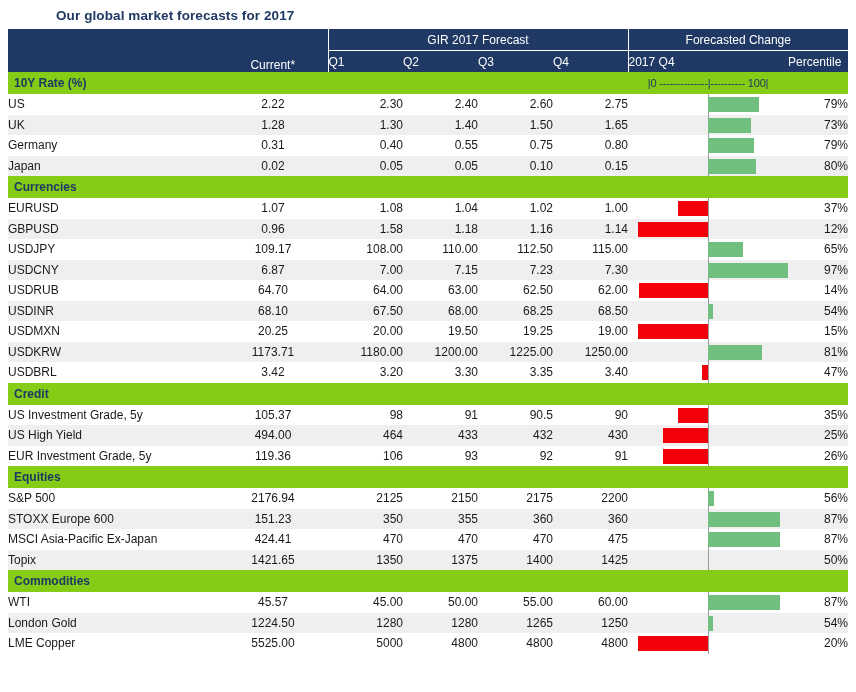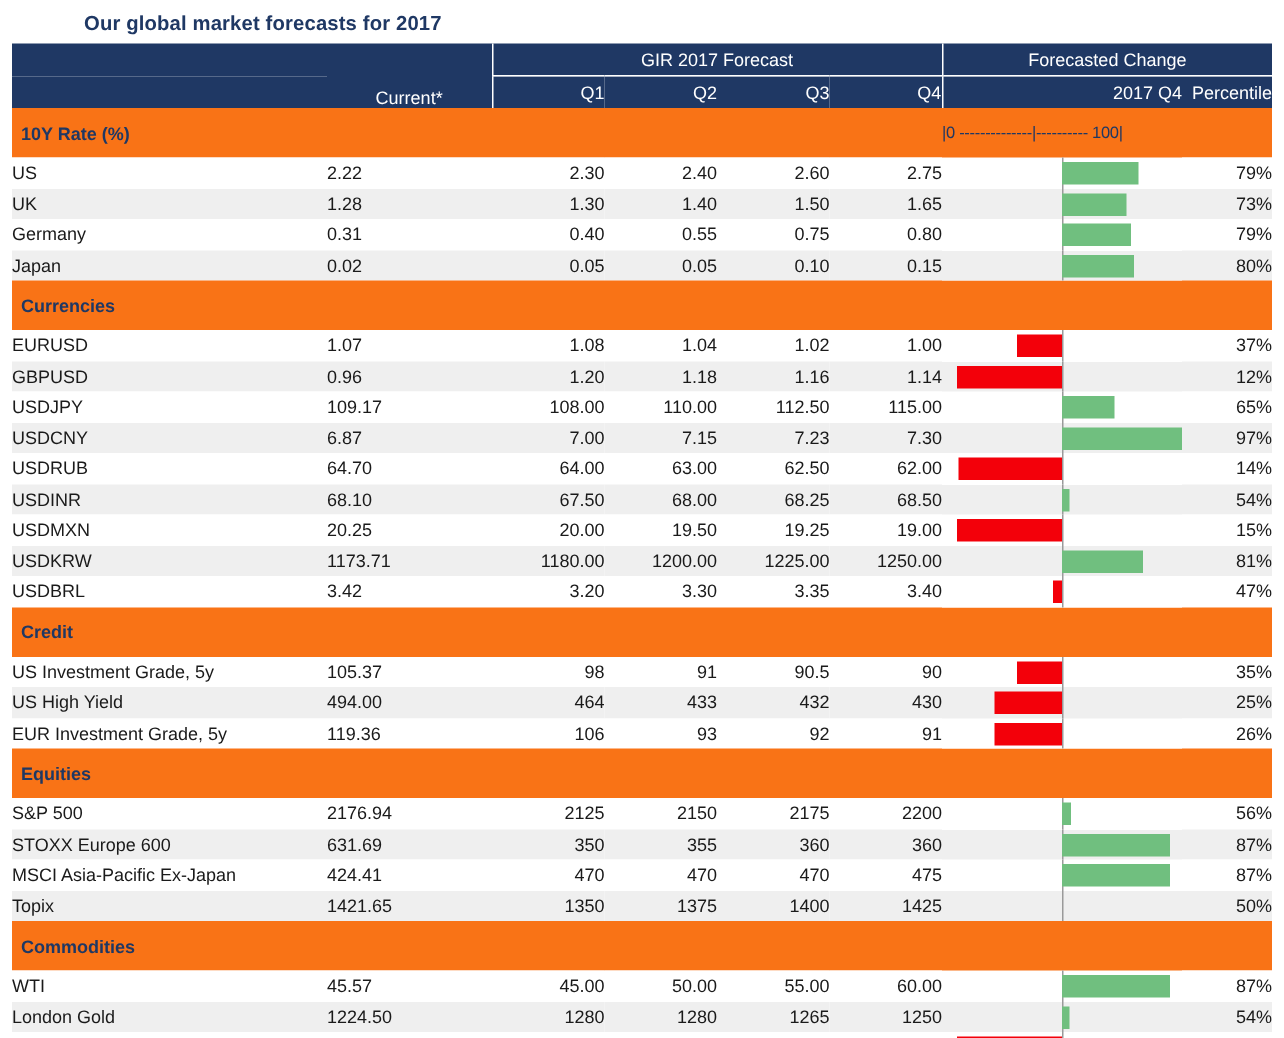--- a/index.html
+++ b/index.html
@@ -58,39 +58,39 @@
   }
   .grp-underline {
     border-bottom: 1px solid #ffffff;
     text-align: center;
   }
   .hdr-sub th {
     background: #1f3864;
     color: #ffffff;
     font-size: 12px;
     height: 21px;
-    text-align: right;
+    text-align: left;
     font-weight: bold;
     vertical-align: middle;
   }
   .sep-left { border-left: 1px solid #ffffff; }
   .sep-right { border-right: 1px solid #ffffff; }
 
   
   tr.section td {
-    background: #f97316;
+    background: #84cc16;
     color: #1f3864;
     font-weight: bold;
     font-size: 12px;
-    height: 33px;
+    height: 22px;
     padding-left: 6px;
   }
   tr.section td.scale {
     padding-left: 0;
-    text-align: left;
+    text-align: center;
     font-weight: normal;
     color: #1f3864;
     font-size: 11px;
     letter-spacing: -0.2px;
   }
   
   tr.data td {
     height: 20.5px;
     font-size: 12px;
     color: #1a1a1a;
@@ -100,21 +100,21 @@
   td.label {
     padding-left: 52px;
     text-align: left;
     white-space: nowrap;
   }
   td.num {
     text-align: right;
     padding-right: 18px;
   }
   td.cur {
-    text-align: left;
+    text-align: center;
     padding-right: 22px;
   }
   td.pct {
     text-align: right;
     padding-right: 8px;
   }
   td.barcell {
     padding: 0;
     position: relative;
   }
@@ -269,21 +269,21 @@
             <div class="bar-wrap">
               <div class="zero-line"></div>
               <div class="bar neg" style="width: 19%; left: 31%;"></div>
             </div>
           </td>
           <td class="pct">37%</td>
         </tr>
         <tr class="data alt">
           <td class="label">GBPUSD</td>
           <td class="cur">0.96</td>
-          <td class="num">1.20</td>
+          <td class="num">1.58</td>
           <td class="num">1.18</td>
           <td class="num">1.16</td>
           <td class="num">1.14</td>
           <td class="barcell">
             <div class="bar-wrap">
               <div class="zero-line"></div>
               <div class="bar neg" style="width: 44%; left: 6%;"></div>
             </div>
           </td>
           <td class="pct">12%</td>
@@ -460,21 +460,21 @@
           <td class="barcell">
             <div class="bar-wrap">
               <div class="zero-line"></div>
               <div class="bar pos" style="width: 4%;"></div>
             </div>
           </td>
           <td class="pct">56%</td>
         </tr>
         <tr class="data alt">
           <td class="label">STOXX Europe 600</td>
-          <td class="cur">631.69</td>
+          <td class="cur">151.23</td>
           <td class="num">350</td>
           <td class="num">355</td>
           <td class="num">360</td>
           <td class="num">360</td>
           <td class="barcell">
             <div class="bar-wrap">
               <div class="zero-line"></div>
               <div class="bar pos" style="width: 45%;"></div>
             </div>
           </td>

